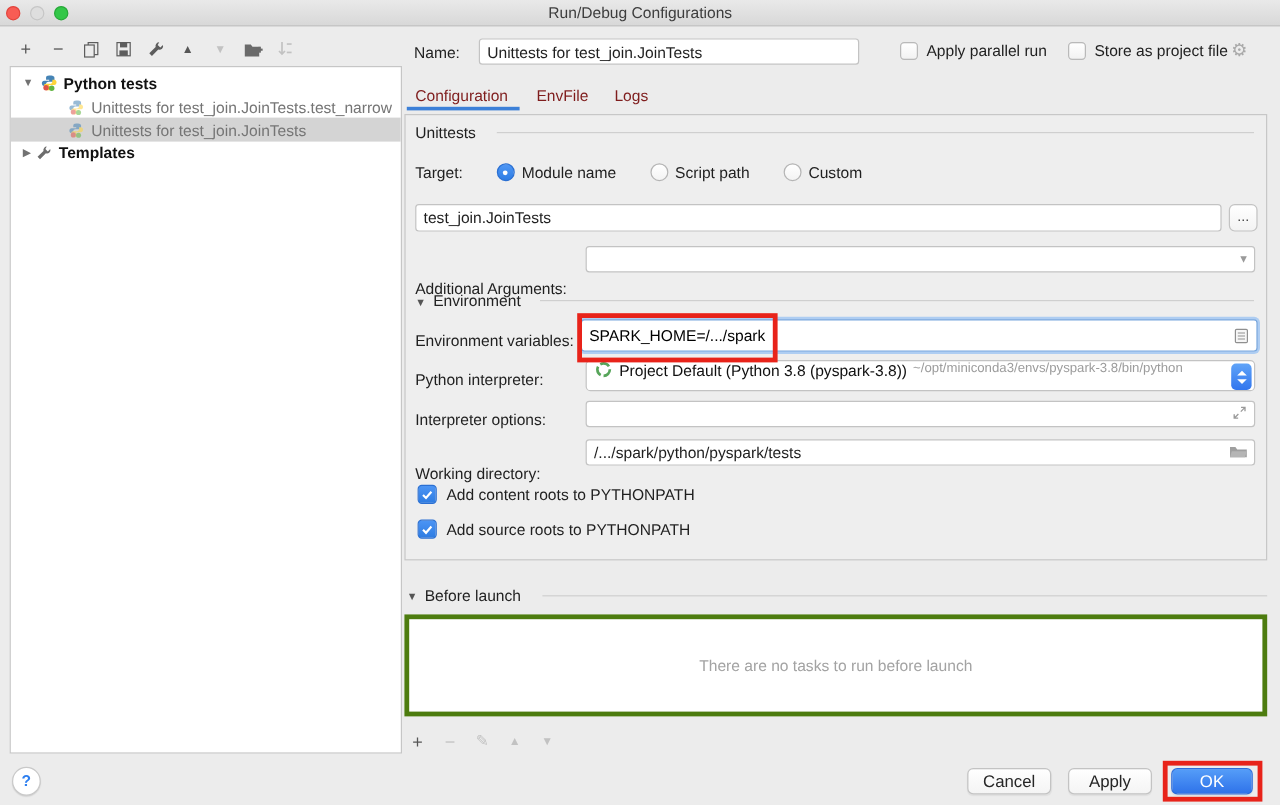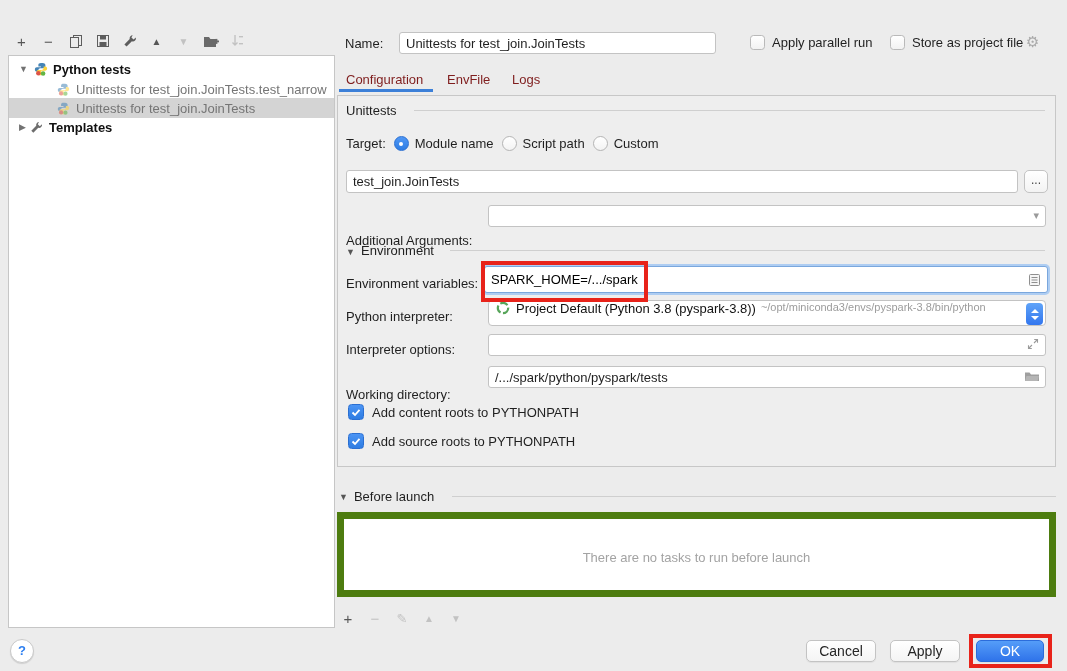--- a/index.html
+++ b/index.html
@@ -49,21 +49,21 @@
   .gear { position:absolute; left:1026px; top:33px; font-size:15px; color:#a9a9a9; }
   
   .tab { position:absolute; top:72px; color:#7f1d1d; }
   .tab-underline { position:absolute; left:339px; top:89px; width:94px; height:3px; background:#3c80d8; }
   
   .config-panel { position:absolute; left:337px; top:95px; width:719px; height:372px;
     background:#eeeeee; border:1px solid #c7c7c7; }
   .group-label { color:#8e8e8e; }
   .sep-line { position:absolute; height:1px; background:#cfcfcf; }
   .row-label { position:absolute; color:#1f1f1f; }
-  .radio-row { position:absolute; left:8px; top:40px; display:flex; align-items:center; gap:8px; }
+  .radio-row { position:absolute; left:8px; top:40px; display:flex; align-items:center; gap:28px; }
   .radio-opt { display:flex; align-items:center; gap:6px; }
   .radio { width:15px; height:15px; border-radius:50%; background:linear-gradient(#fff,#f3f3f3);
     border:1px solid #b5b5b5; position:relative; flex:0 0 15px; }
   .radio.selected { background:linear-gradient(#4f97f5,#2e7de4); border:1px solid #2a6fd2; }
   .radio.selected::after { content:""; position:absolute; left:4.5px; top:4.5px; width:4px; height:4px;
     border-radius:50%; background:#fff; }
   .browse-btn { position:absolute; left:686px; top:74px; width:24px; height:23px; border-radius:5px;
     background:linear-gradient(#ffffff,#f3f3f3); border:1px solid #c3c3c3; color:#444;
     font-size:12px; text-align:center; line-height:19px; }
   .focus-wrap { position:absolute; left:146px; top:170px; width:564px; height:27px; background:#fff;
@@ -83,21 +83,21 @@
     border-top:4px solid #fff; }
   .plain-field { position:absolute; left:150px; width:558px; height:22px; }
   .field-icon { position:absolute; display:flex; align-items:center; }
   .cb-row { position:absolute; left:10px; display:flex; align-items:center; gap:8px; }
   .cb-checked { width:16px; height:16px; border-radius:3.5px; background:linear-gradient(#4b94f4,#2e7ce2);
     border:1px solid #2a6fd2; display:flex; align-items:center; justify-content:center; flex:0 0 16px; }
   
   .bl-header { position:absolute; left:339px; top:489px; display:flex; align-items:center; }
   .bl-twisty { font-size:9px; color:#555; margin-right:6px; }
   .bl-box { position:absolute; left:337px; top:512px; width:719px; height:85px; background:#fff;
-    border:7px solid #4d7c0f; }
+    border:4px solid #4d7c0f; }
   .bl-empty { text-align:center; margin-top:31px; color:#a3a3a3; }
   .bl-toolbar { position:absolute; left:341px; top:608px; display:flex; gap:13px; align-items:center; }
   .bl-toolbar .tb-btn { width:14px; }
   
   .btn { position:absolute; top:640px; height:22px; border-radius:5px; font-size:14px; text-align:center;
     line-height:20px; background:linear-gradient(#ffffff,#f4f4f4); border:1px solid #c3c3c3;
     color:#262626; box-shadow:0 1px 1px rgba(0,0,0,.06); }
   .btn.cancel { left:806px; width:70px; }
   .btn.apply  { left:890px; width:70px; }
   .btn.ok { left:976px; width:68px; background:linear-gradient(#559df8,#2f73ea);
@@ -106,20 +106,26 @@
   .annotation { position:absolute; border:4px solid #e8231a; background:transparent; z-index:50; }
   .ann-env { left:481px; top:261px; width:167px; height:41px; }
   .ann-ok  { left:969px; top:634px; width:83px;  height:34px; }
   svg { display:block; }
 </style>
 </head>
 <body>
 
 <div id="window">
 
+  <div class="titlebar">
+    <div class="light red"></div>
+    <div class="light grey"></div>
+    <div class="light green"></div>
+    <div class="title">Run/Debug Configurations</div>
+  </div>
 
   <div class="lt-toolbar">
     <div class="tb-btn">+</div>
     <div class="tb-btn">−</div>
     <div class="tb-btn">
       <svg width="14" height="15" viewBox="0 0 14 15">
         <rect x="4.5" y="1.5" width="8" height="10" fill="none" stroke="#5d5d5d"></rect>
         <rect x="1.5" y="3.5" width="8" height="10" fill="#ececec" stroke="#5d5d5d"></rect>
       </svg>
     </div>

